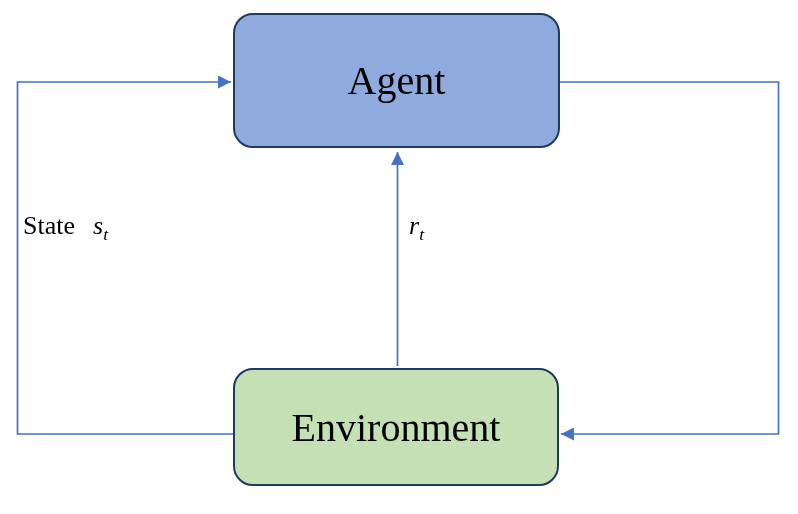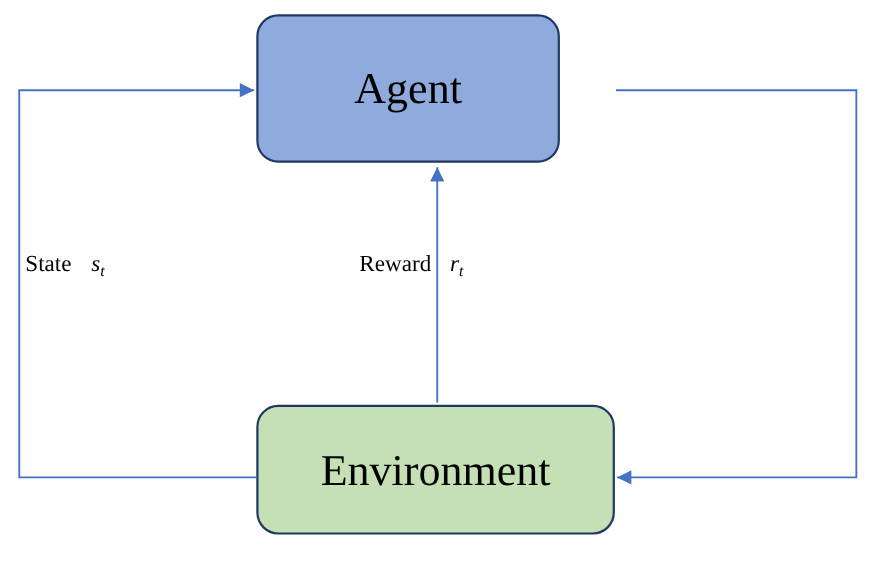--- a/index.html
+++ b/index.html
@@ -38,32 +38,32 @@
     border: 2.5px solid var(--node-border);
     border-radius: 20px;
     display: flex;
     align-items: center;
     justify-content: center;
     color: var(--text);
     font-size: 40px;
   }
   .node-agent {
     left: 233px; top: 13px;
-    width: 276px; height: 135px;
+    width: 327px; height: 135px;
     background: var(--agent-fill);
   }
   .node-environment {
     left: 233px; top: 368px;
     width: 326px; height: 118px;
     background: var(--environment-fill);
   }
   .edge-label {
     position: absolute;
-    top: 228px;
-    font-size: 21px;
+    top: 212px;
+    font-size: 26px;
     color: var(--text);
     white-space: nowrap;
     line-height: 1.1;
   }
   .edge-label .math {
     font-style: italic;
     margin-left: 18px;
   }
   .edge-label sub {
     font-style: italic;
@@ -97,22 +97,19 @@
   </div>
 
   <div class="node node-environment">
     <span>Environment</span>
   </div>
 
   <div class="edge-label label-state">
     <span>State</span><span class="math"><span>s</span><sub>t</sub></span>
   </div>
 
-  <div class="edge-label label-reward-word">
-    <span>Reward</span>
-  </div>
 
   <div class="edge-label label-reward-sym">
     <span class="math"><span>r</span><sub>t</sub></span>
   </div>
 
 
 </div>
 
 </body></html>

